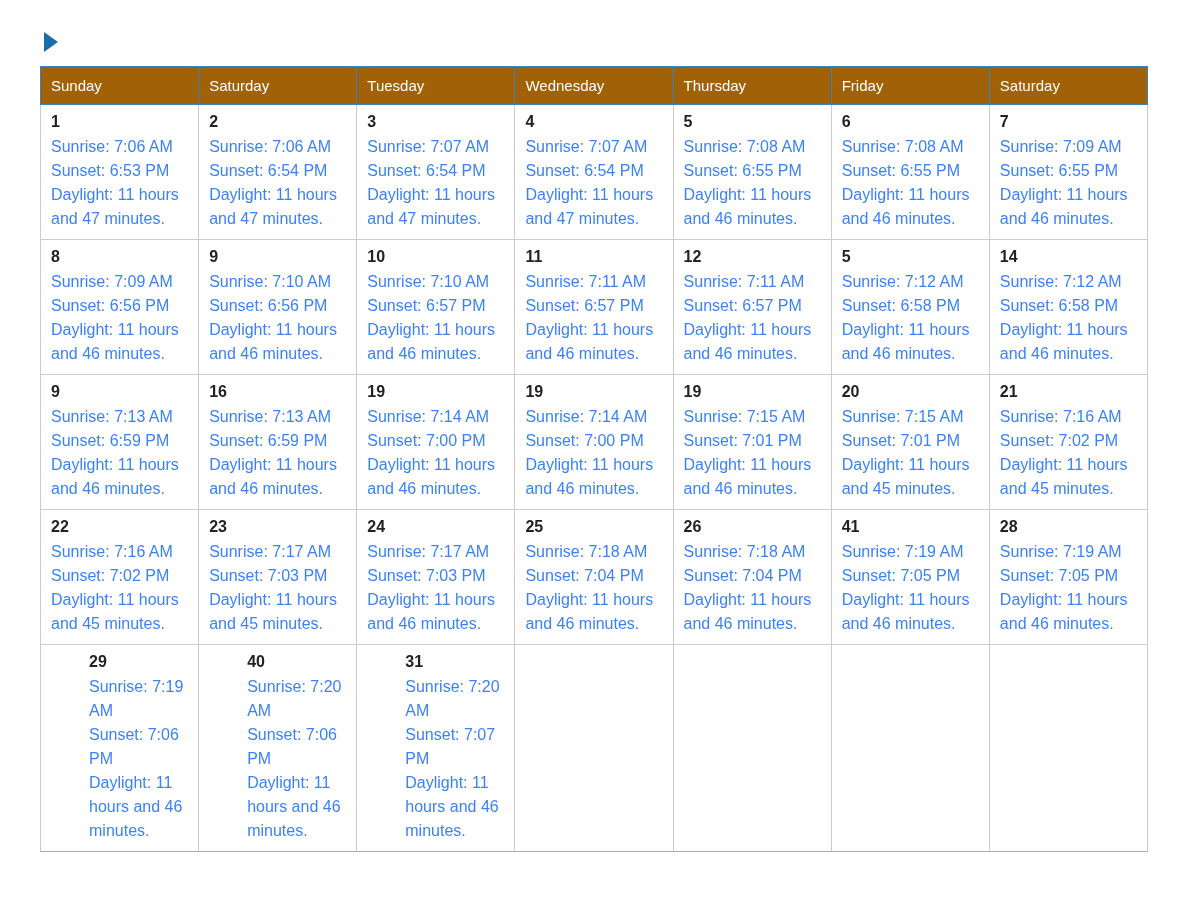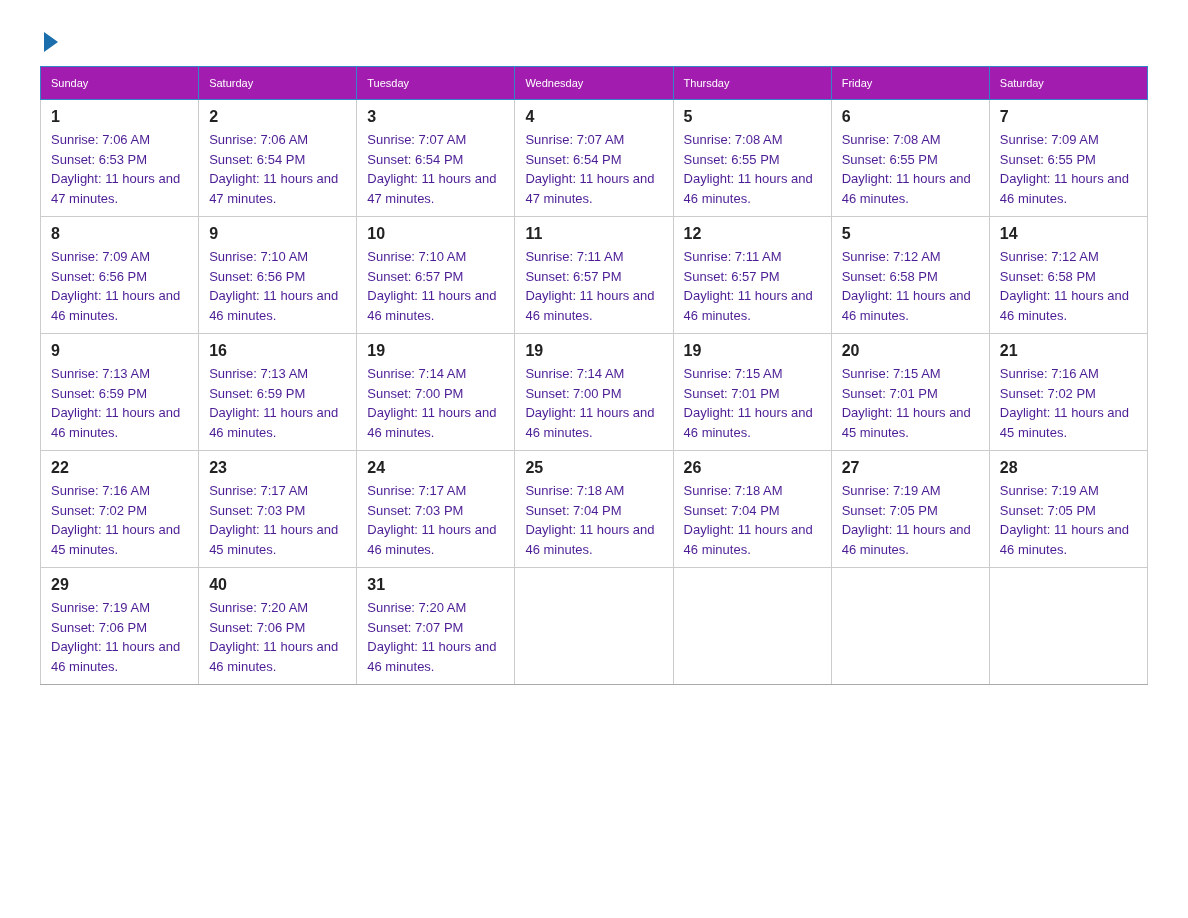--- a/index.html
+++ b/index.html
@@ -61,23 +61,23 @@
       font-size: 22px;
       color: #444;
       margin-top: 4px;
     }
     .calendar {
       width: 100%;
       border-collapse: collapse;
       border: 1px solid #aaa;
     }
     .calendar th {
-      background-color: #a21caf;
+      background-color: #a16207;
       color: #fff;
-      font-size: 11px;
+      font-size: 15px;
       font-weight: normal;
       padding: 10px 10px;
       text-align: left;
       border: 1px solid #3385c6;
     }
     .calendar td {
       vertical-align: top;
       padding: 8px 10px;
       border: 1px solid #ccc;
       width: 14.28%;
@@ -86,26 +86,27 @@
       min-height: 100px;
     }
     .day-num {
       font-size: 16px;
       font-weight: bold;
       color: #222;
       display: block;
       margin-bottom: 4px;
     }
     .day-info {
-      font-size: 13px;
+      font-size: 16px;
       line-height: 1.5;
-      color: #4c1d95;
+      color: #3b82f6;
     }
     .calendar tr:last-child td {
       border-bottom: 1px solid #aaa;
+      padding-left: 48px;
     }
     .empty-cell {
       background: #fff;
     }
   </style>
 </head>
 <body>
 
 <div class="header">
   <div class="logo">
@@ -343,21 +344,21 @@
       </td>
         <td>
         <span class="day-num">26</span>
         <div class="day-info">
           <span>Sunrise: 7:18 AM</span><br>
           <span>Sunset: 7:04 PM</span><br>
           <span>Daylight: 11 hours and 46 minutes.</span>
         </div>
       </td>
         <td>
-        <span class="day-num">27</span>
+        <span class="day-num">41</span>
         <div class="day-info">
           <span>Sunrise: 7:19 AM</span><br>
           <span>Sunset: 7:05 PM</span><br>
           <span>Daylight: 11 hours and 46 minutes.</span>
         </div>
       </td>
         <td>
         <span class="day-num">28</span>
         <div class="day-info">
           <span>Sunrise: 7:19 AM</span><br>

